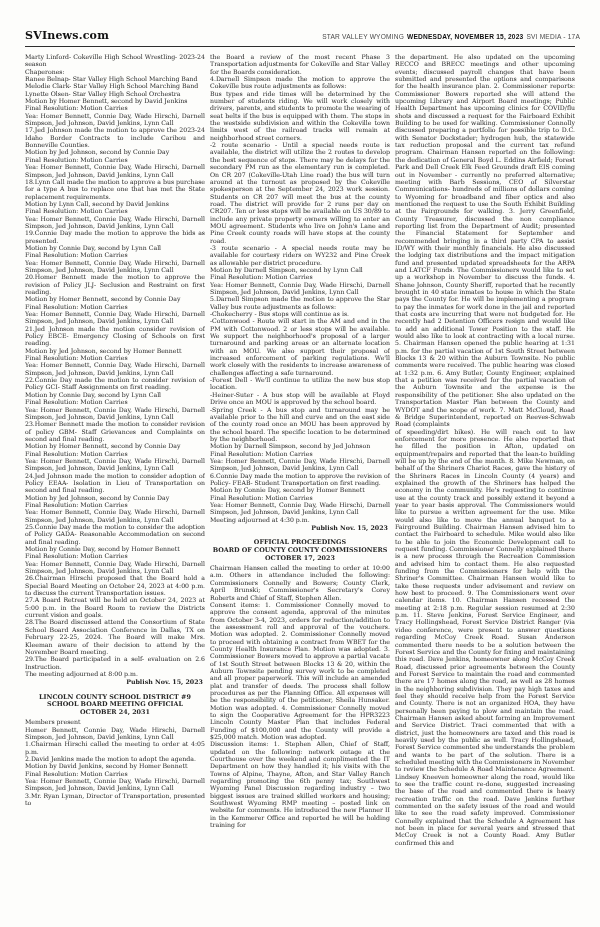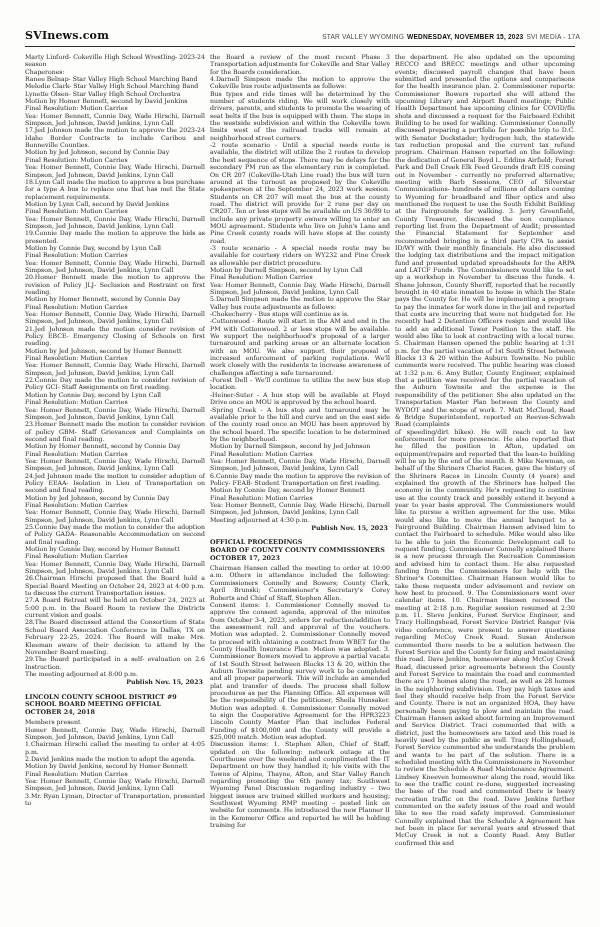--- a/index.html
+++ b/index.html
@@ -36,21 +36,21 @@
     font-size:6.2px;line-height:7.35px;
     text-align:justify;
   }
   .publish{
     margin:1px 0 0 0;padding-right:2px;
     font-size:6.3px;line-height:7.35px;
     font-weight:bold;text-align:right;
   }
   .heading{
     margin:8px 0 2px 0;
-    font-weight:bold;text-align:left;
+    font-weight:bold;text-align:center;
     font-size:6.4px;line-height:7.6px;
   }
 </style>
 </head>
 <body>
 
 <div class="page">
   <header class="masthead">
     <span class="site-name">SVInews.com</span>
     <span class="masthead-right"><span class="mh-loc">STAR VALLEY WYOMING</span><span class="mh-date">WEDNESDAY, NOVEMBER 15, 2023</span><span class="mh-edition">SVI MEDIA - 17A</span></span>
@@ -104,21 +104,21 @@
         <p class="para">Yea: Homer Bennett, Connie Day, Wade Hirschi, Darnell Simpson, Jed Johnson, David Jenkins, Lynn Call</p>
         <p class="para">26.Chairman Hirschi proposed that the Board hold a Special Board Meeting on October 24, 2023 at 4:00 p.m. to discuss the current Transportation issues.</p>
         <p class="para">27.A Board Retreat will be held on October 24, 2023 at 5:00 p.m. in the Board Room to review the Districts current vision and goals.</p>
         <p class="para">28.The Board discussed attend the Consortium of State School Board Association Conference in Dallas, TX on February 22-25, 2024. The Board will make Mrs. Kleeman aware of their decision to attend by the November Board meeting.</p>
         <p class="para">29.The Board participated in a self- evaluation on 2.6 Instruction.</p>
         <p class="para">The meeting adjourned at 8:00 p.m.</p>
         <p class="publish">Publish Nov. 15, 2023</p>
         <div class="heading">
           <div>LINCOLN COUNTY SCHOOL DISTRICT #9</div>
           <div>SCHOOL BOARD MEETING OFFICIAL</div>
-          <div>OCTOBER 24, 2018</div>
+          <div>OCTOBER 24, 2031</div>
         </div>
         <p class="para">Members present</p>
         <p class="para">Homer Bennett, Connie Day, Wade Hirschi, Darnell Simpson, Jed Johnson, David Jenkins, Lynn Call</p>
         <p class="para">1.Chairman Hirschi called the meeting to order at 4:05 p.m.</p>
         <p class="para">2.David Jenkins made the motion to adopt the agenda.</p>
         <p class="para">Motion by David Jenkins, second by Homer Bennett</p>
         <p class="para">Final Resolution: Motion Carries</p>
         <p class="para">Yea: Homer Bennett, Connie Day, Wade Hirschi, Darnell Simpson, Jed Johnson, David Jenkins, Lynn Call</p>
         <p class="para">3.Mr. Ryan Lyman, Director of Transportation, presented to</p>
       </section>

